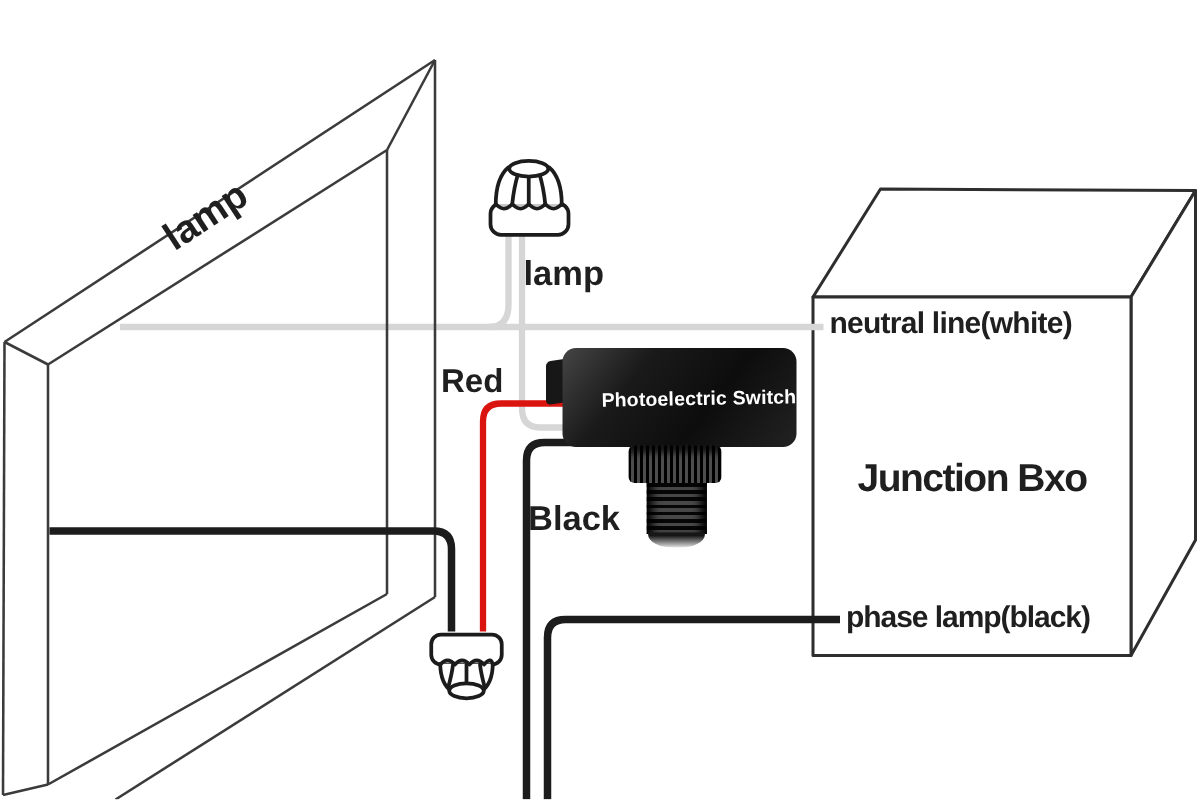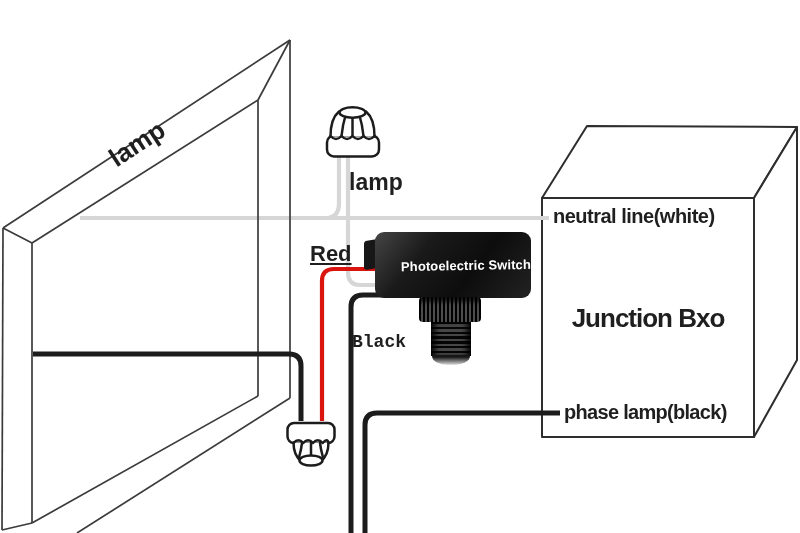--- a/index.html
+++ b/index.html
@@ -7,22 +7,22 @@
     position:relative;width:800px;height:533px;background:#ffffff;
     overflow:hidden;font-family:"Liberation Sans",sans-serif;
   }
   .stage svg{position:absolute;left:0;top:0;}
   .label{
     position:absolute;font-weight:700;color:#1f1f1f;line-height:1.15;
     white-space:nowrap;
   }
   .label-lamp{left:112px;top:146px;font-size:26px;transform:rotate(-33.2deg);transform-origin:0 50%;}
   .label-white{left:349px;top:169px;font-size:23px;}
-  .label-red{left:310px;top:241px;font-size:22px;text-decoration:underline;}
-  .label-black{left:352px;top:332px;font-size:18px;font-family:Liberation Mono, monospace;}
+  .label-red{left:294px;top:241px;font-size:22px;}
+  .label-black{left:352px;top:332px;font-size:23px;}
   .label-neutral{left:553px;top:205px;font-size:20px;letter-spacing:-0.5px;}
   .label-junction{left:542px;top:304px;width:212px;text-align:center;font-size:26px;letter-spacing:-1px;}
   .label-phase{left:564px;top:401px;font-size:20px;letter-spacing:-0.7px;}
 
   
   .switch-tab{
     position:absolute;left:364px;top:240px;width:15px;height:29px;
     background:#171717;border-radius:3px;transform:skewY(-8deg);
   }
   .switch-body{

